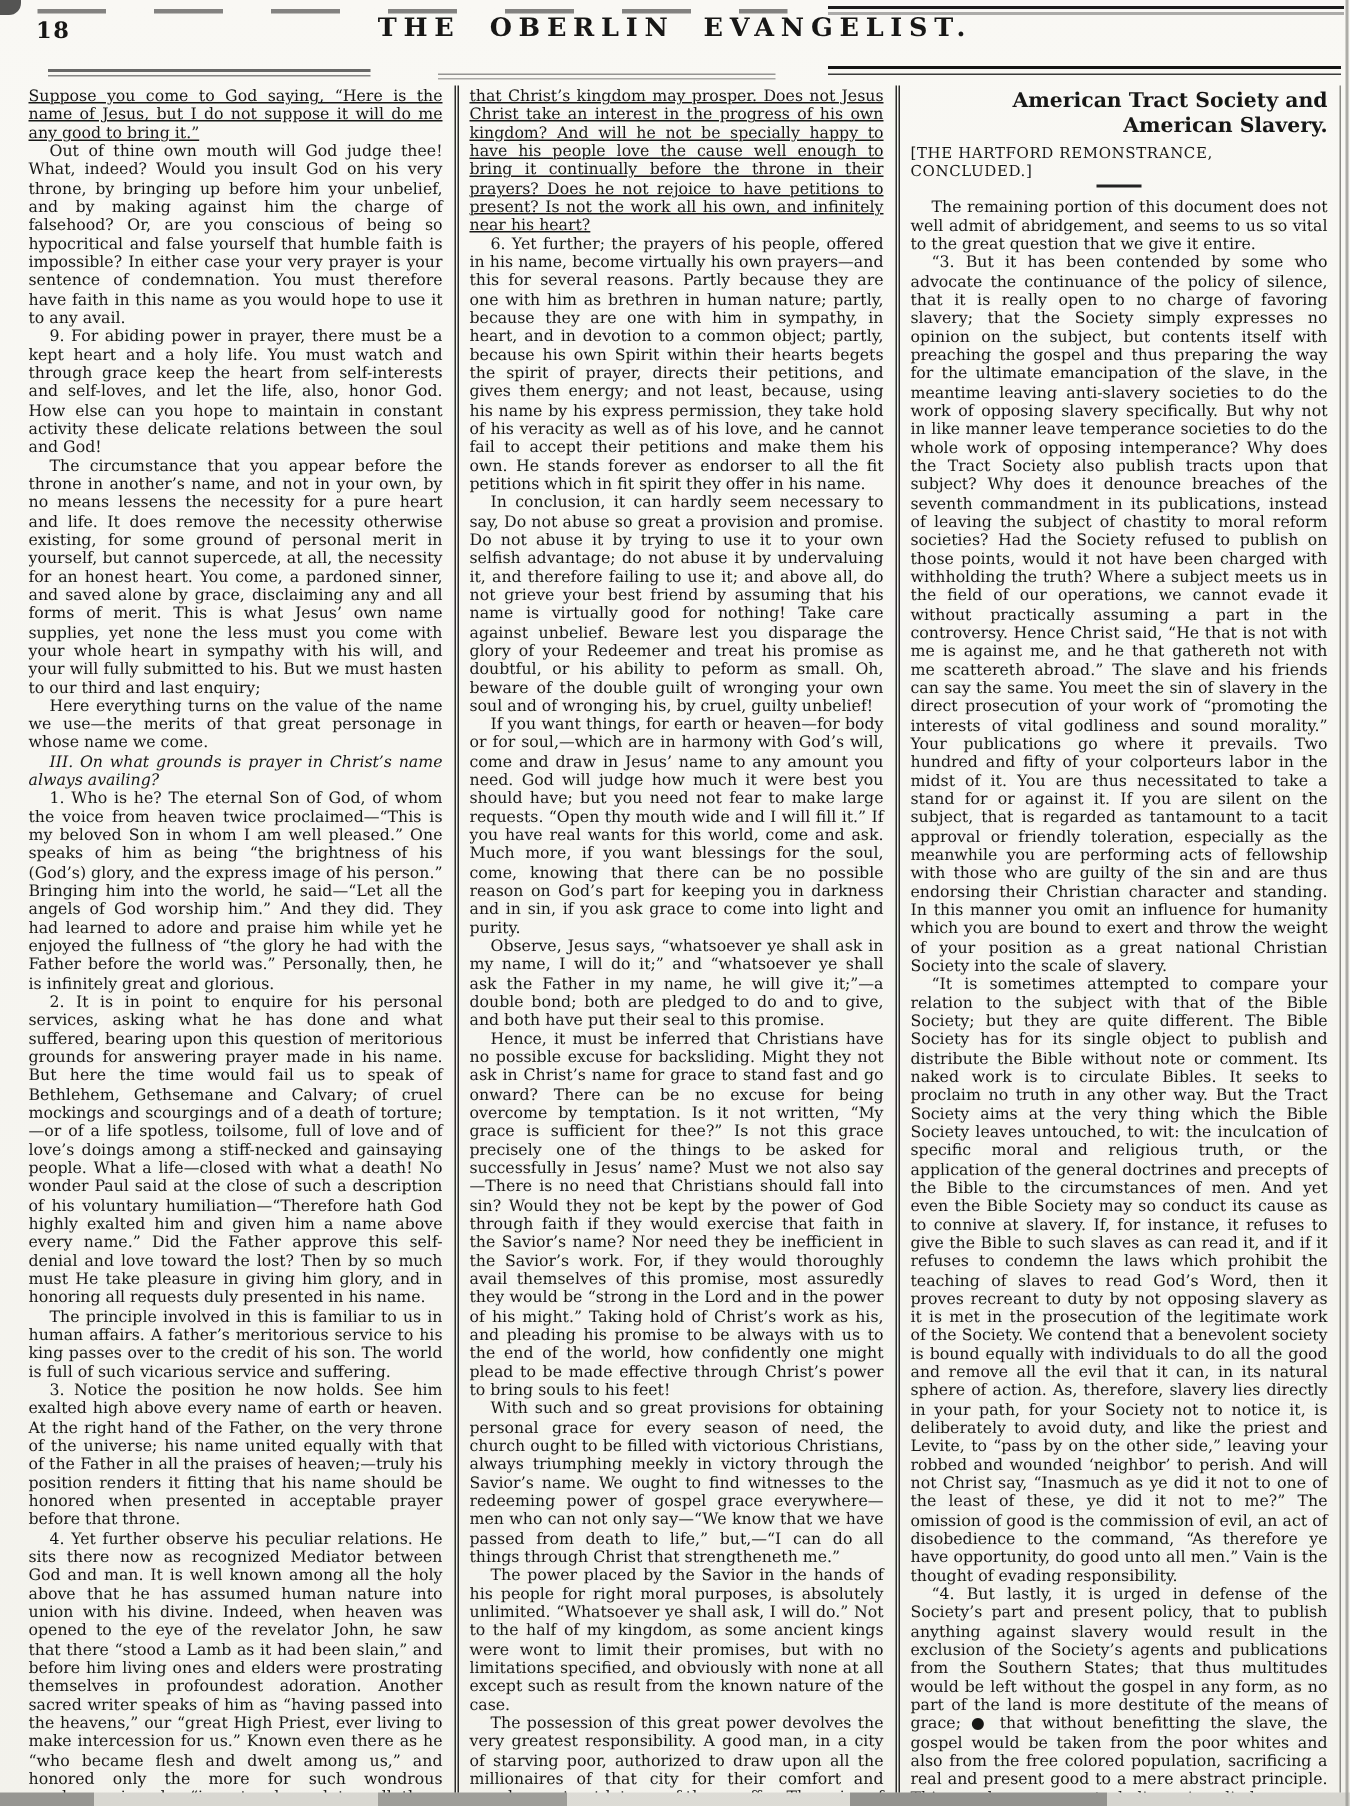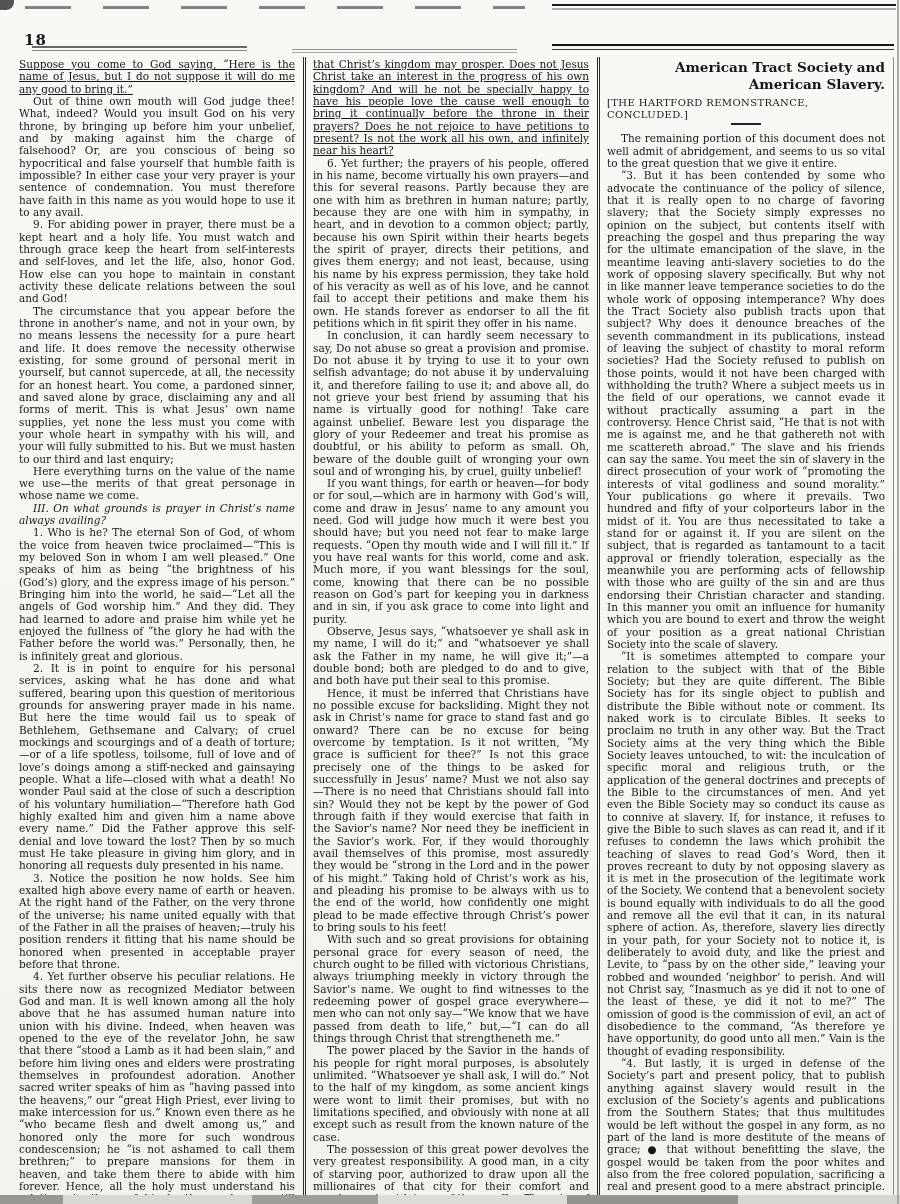--- a/index.html
+++ b/index.html
@@ -1,20 +1,20 @@
 <!DOCTYPE html>
 <html><head>
 <meta charset="utf-8">
 <style>
   html,body{margin:0;padding:0;background:#e9e8e4;}
   .page{position:relative;width:900px;height:1204px;margin:0 auto;overflow:hidden;
         background:linear-gradient(180deg,#f9f8f4 0%,#f6f5f0 60%,#f3f2ec 100%);
         font-family:"DejaVu Serif", serif;color:#171716;}
   
-  .header{position:absolute;top:28px;left:0;right:0;height:38px;}
+  .header{position:absolute;top:8px;left:0;right:0;height:38px;}
   .page-number{position:absolute;left:24px;top:3px;font-size:15px;font-weight:bold;letter-spacing:1px;}
   .masthead{position:absolute;left:0;right:0;top:1px;text-align:center;font-size:17px;font-weight:bold;
             letter-spacing:4.5px;word-spacing:9px;}
   
   .rule{position:absolute;}
   .rule-top-broken{top:6px;left:25px;width:500px;height:3px;opacity:.55;
      background:repeating-linear-gradient(90deg,#222 0 46px,transparent 46px 78px);}
   .rule-top-solid{top:4px;left:552px;right:4px;height:2px;background:#1c1c1c;box-shadow:0 4px 0 rgba(30,30,30,.35);}
   .rule-subheader-left{top:46px;left:32px;width:215px;height:5px;opacity:.7;
      border-top:2px solid #2c2c2c;border-bottom:1px solid #555;box-sizing:border-box;}
@@ -50,32 +50,34 @@
   <div class="rule rule-top-solid"></div>
   <div class="rule smudge-corner"></div>
   <div class="rule rule-subheader-left"></div>
   <div class="rule rule-subheader-mid"></div>
   <div class="rule rule-subheader-main"></div>
   <div class="bottom-band"></div>
   <div class="right-edge"></div>
 
   <div class="header">
     <div class="page-number">18</div>
+    <div class="masthead">THE OBERLIN EVANGELIST.</div>
   </div>
 
   <div class="columns">
     <div class="col col-1">
         <p class="para cont">Suppose you come to God saying, “Here is the name of Jesus, but I do not suppose it will do me any good to bring it.”</p>
         <p class="para">Out of thine own mouth will God judge thee!  What, indeed?  Would you insult God on his very throne, by bringing up before him your unbelief, and by making against him the charge of falsehood?  Or, are you conscious of being so hypocritical and false yourself that humble faith is impossible?  In either case your very prayer is your sentence of condemnation.  You must therefore have faith in this name as you would hope to use it to any avail.</p>
         <p class="para">9. For abiding power in prayer, there must be a kept heart and a holy life.  You must watch and through grace keep the heart from self-interests and self-loves, and let the life, also, honor God.  How else can you hope to maintain in constant activity these delicate relations between the soul and God!</p>
         <p class="para">The circumstance that you appear before the throne in another’s name, and not in your own, by no means lessens the necessity for a pure heart and life.  It does remove the necessity otherwise existing, for some ground of personal merit in yourself, but cannot supercede, at all, the necessity for an honest heart.  You come, a pardoned sinner, and saved alone by grace, disclaiming any and all forms of merit.  This is what Jesus’ own name supplies, yet none the less must you come with your whole heart in sympathy with his will, and your will fully submitted to his.  But we must hasten to our third and last enquiry;</p>
         <p class="para">Here everything turns on the value of the name we use—the merits of that great personage in whose name we come.</p>
         <p class="para italic">III. On what grounds is prayer in Christ’s name always availing?</p>
         <p class="para">1. Who is he?  The eternal Son of God, of whom the voice from heaven twice proclaimed—“This is my beloved Son in whom I am well pleased.”  One speaks of him as being “the brightness of his (God’s) glory, and the express image of his person.”  Bringing him into the world, he said—“Let all the angels of God worship him.”  And they did.  They had learned to adore and praise him while yet he enjoyed the fullness of “the glory he had with the Father before the world was.”  Personally, then, he is infinitely great and glorious.</p>
         <p class="para">2. It is in point to enquire for his personal services, asking what he has done and what suffered, bearing upon this question of meritorious grounds for answering prayer made in his name.  But here the time would fail us to speak of Bethlehem, Gethsemane and Calvary; of cruel mockings and scourgings and of a death of torture;—or of a life spotless, toilsome, full of love and of love’s doings among a stiff-necked and gainsaying people.  What a life—closed with what a death!  No wonder Paul said at the close of such a description of his voluntary humiliation—“Therefore hath God highly exalted him and given him a name above every name.”  Did the Father approve this self-denial and love toward the lost?  Then by so much must He take pleasure in giving him glory, and in honoring all requests duly presented in his name.</p>
+        <p class="para">The principle involved in this is familiar to us in human affairs.  A father’s meritorious service to his king passes over to the credit of his son.  The world is full of such vicarious service and suffering.</p>
         <p class="para">3. Notice the position he now holds.  See him exalted high above every name of earth or heaven.  At the right hand of the Father, on the very throne of the universe; his name united equally with that of the Father in all the praises of heaven;—truly his position renders it fitting that his name should be honored when presented in acceptable prayer before that throne.</p>
         <p class="para">4. Yet further observe his peculiar relations.  He sits there now as recognized Mediator between God and man.  It is well known among all the holy above that he has assumed human nature into union with his divine.  Indeed, when heaven was opened to the eye of the revelator John, he saw that there “stood a Lamb as it had been slain,” and before him living ones and elders were prostrating themselves in profoundest adoration.  Another sacred writer speaks of him as “having passed into the heavens,” our “great High Priest, ever living to make intercession for us.”  Known even there as he “who became flesh and dwelt among us,” and honored only the more for such wondrous condescension; he “is not ashamed to call them brethren;” to prepare mansions for them in heaven, and take them there to abide with him forever.  Hence, all the holy must understand his relations to those of his brethren who are still struggling in his cause on earth, and must therefore see why he should intercede for them, and make their cause his own.  Sustaining such relations, is it to be wondered at—nay, rather, is it to be doubted in cold unbelief,—that he gives blessings sought in his name?</p>
       </div>
     <div class="col col-2">
         <p class="para cont">that Christ’s kingdom may prosper.  Does not Jesus Christ take an interest in the progress of his own kingdom?  And will he not be specially happy to have his people love the cause well enough to bring it continually before the throne in their prayers?  Does he not rejoice to have petitions to present?  Is not the work all his own, and infinitely near his heart?</p>
         <p class="para">6. Yet further; the prayers of his people, offered in his name, become virtually his own prayers—and this for several reasons.  Partly because they are one with him as brethren in human nature; partly, because they are one with him in sympathy, in heart, and in devotion to a common object; partly, because his own Spirit within their hearts begets the spirit of prayer, directs their petitions, and gives them energy; and not least, because, using his name by his express permission, they take hold of his veracity as well as of his love, and he cannot fail to accept their petitions and make them his own.  He stands forever as endorser to all the fit petitions which in fit spirit they offer in his name.</p>
         <p class="para">In conclusion, it can hardly seem necessary to say, Do not abuse so great a provision and promise.  Do not abuse it by trying to use it to your own selfish advantage; do not abuse it by undervaluing it, and therefore failing to use it; and above all, do not grieve your best friend by assuming that his name is virtually good for nothing!  Take care against unbelief.  Beware lest you disparage the glory of your Redeemer and treat his promise as doubtful, or his ability to peform as small.  Oh, beware of the double guilt of wronging your own soul and of wronging his, by cruel, guilty unbelief!</p>
         <p class="para">If you want things, for earth or heaven—for body or for soul,—which are in harmony with God’s will, come and draw in Jesus’ name to any amount you need.  God will judge how much it were best you should have; but you need not fear to make large requests.  “Open thy mouth wide and I will fill it.”  If you have real wants for this world, come and ask.  Much more, if you want blessings for the soul, come, knowing that there can be no possible reason on God’s part for keeping you in darkness and in sin, if you ask grace to come into light and purity.</p>
         <p class="para">Observe, Jesus says, “whatsoever ye shall ask in my name, I will do it;” and “whatsoever ye shall ask the Father in my name, he will give it;”—a double bond; both are pledged to do and to give, and both have put their seal to this promise.</p>
         <p class="para">Hence, it must be inferred that Christians have no possible excuse for backsliding.  Might they not ask in Christ’s name for grace to stand fast and go onward?  There can be no excuse for being overcome by temptation.  Is it not written, “My grace is sufficient for thee?”  Is not this grace precisely one of the things to be asked for successfully in Jesus’ name?  Must we not also say—There is no need that Christians should fall into sin?  Would they not be kept by the power of God through faith if they would exercise that faith in the Savior’s name?  Nor need they be inefficient in the Savior’s work.  For, if they would thoroughly avail themselves of this promise, most assuredly they would be “strong in the Lord and in the power of his might.”  Taking hold of Christ’s work as his, and pleading his promise to be always with us to the end of the world, how confidently one might plead to be made effective through Christ’s power to bring souls to his feet!</p>

